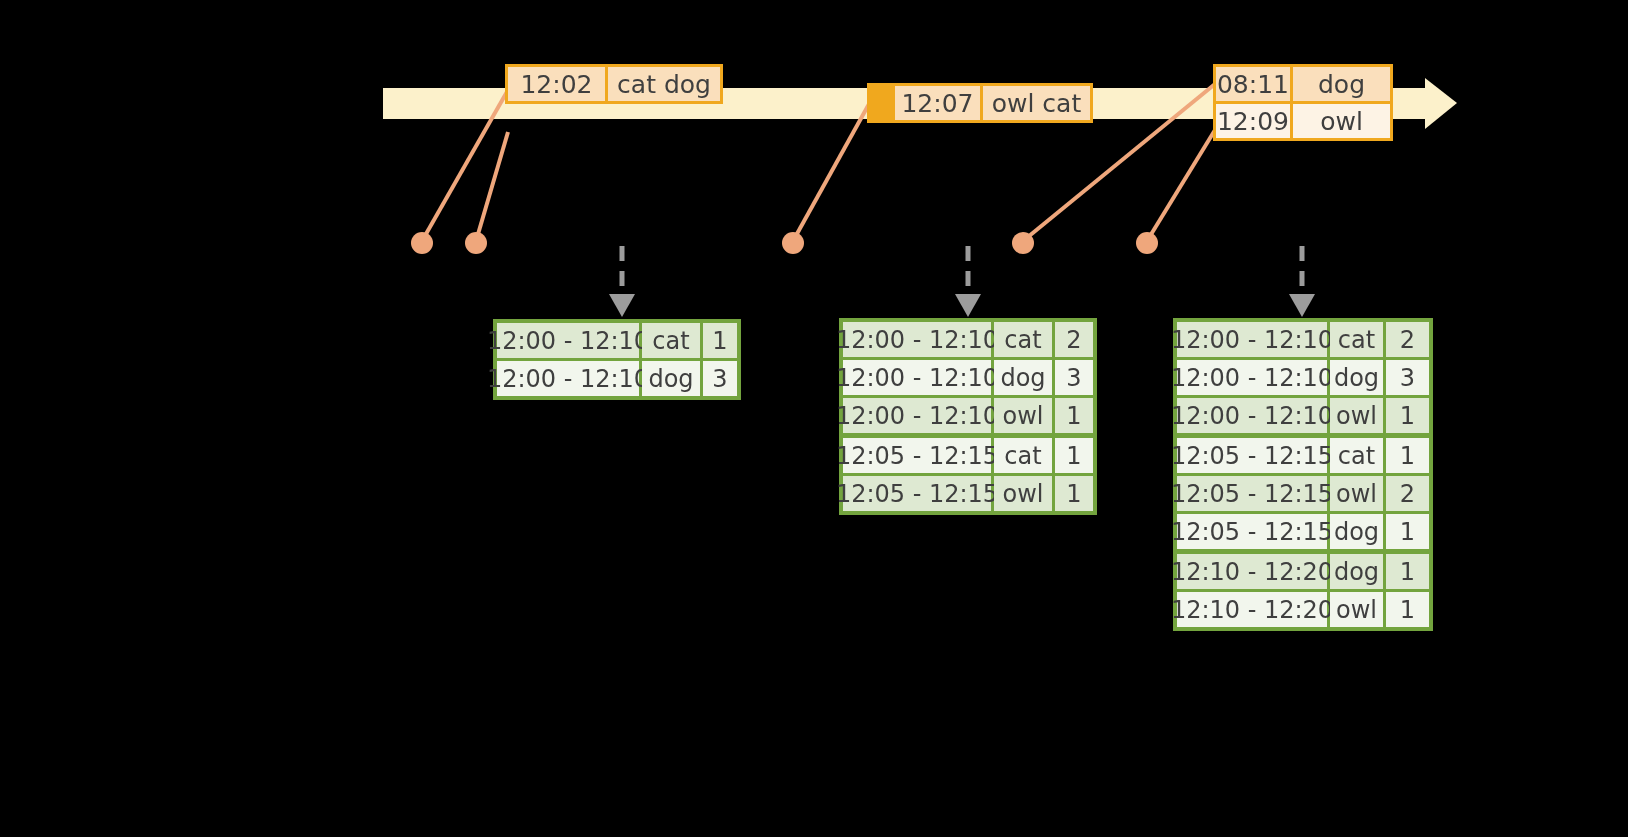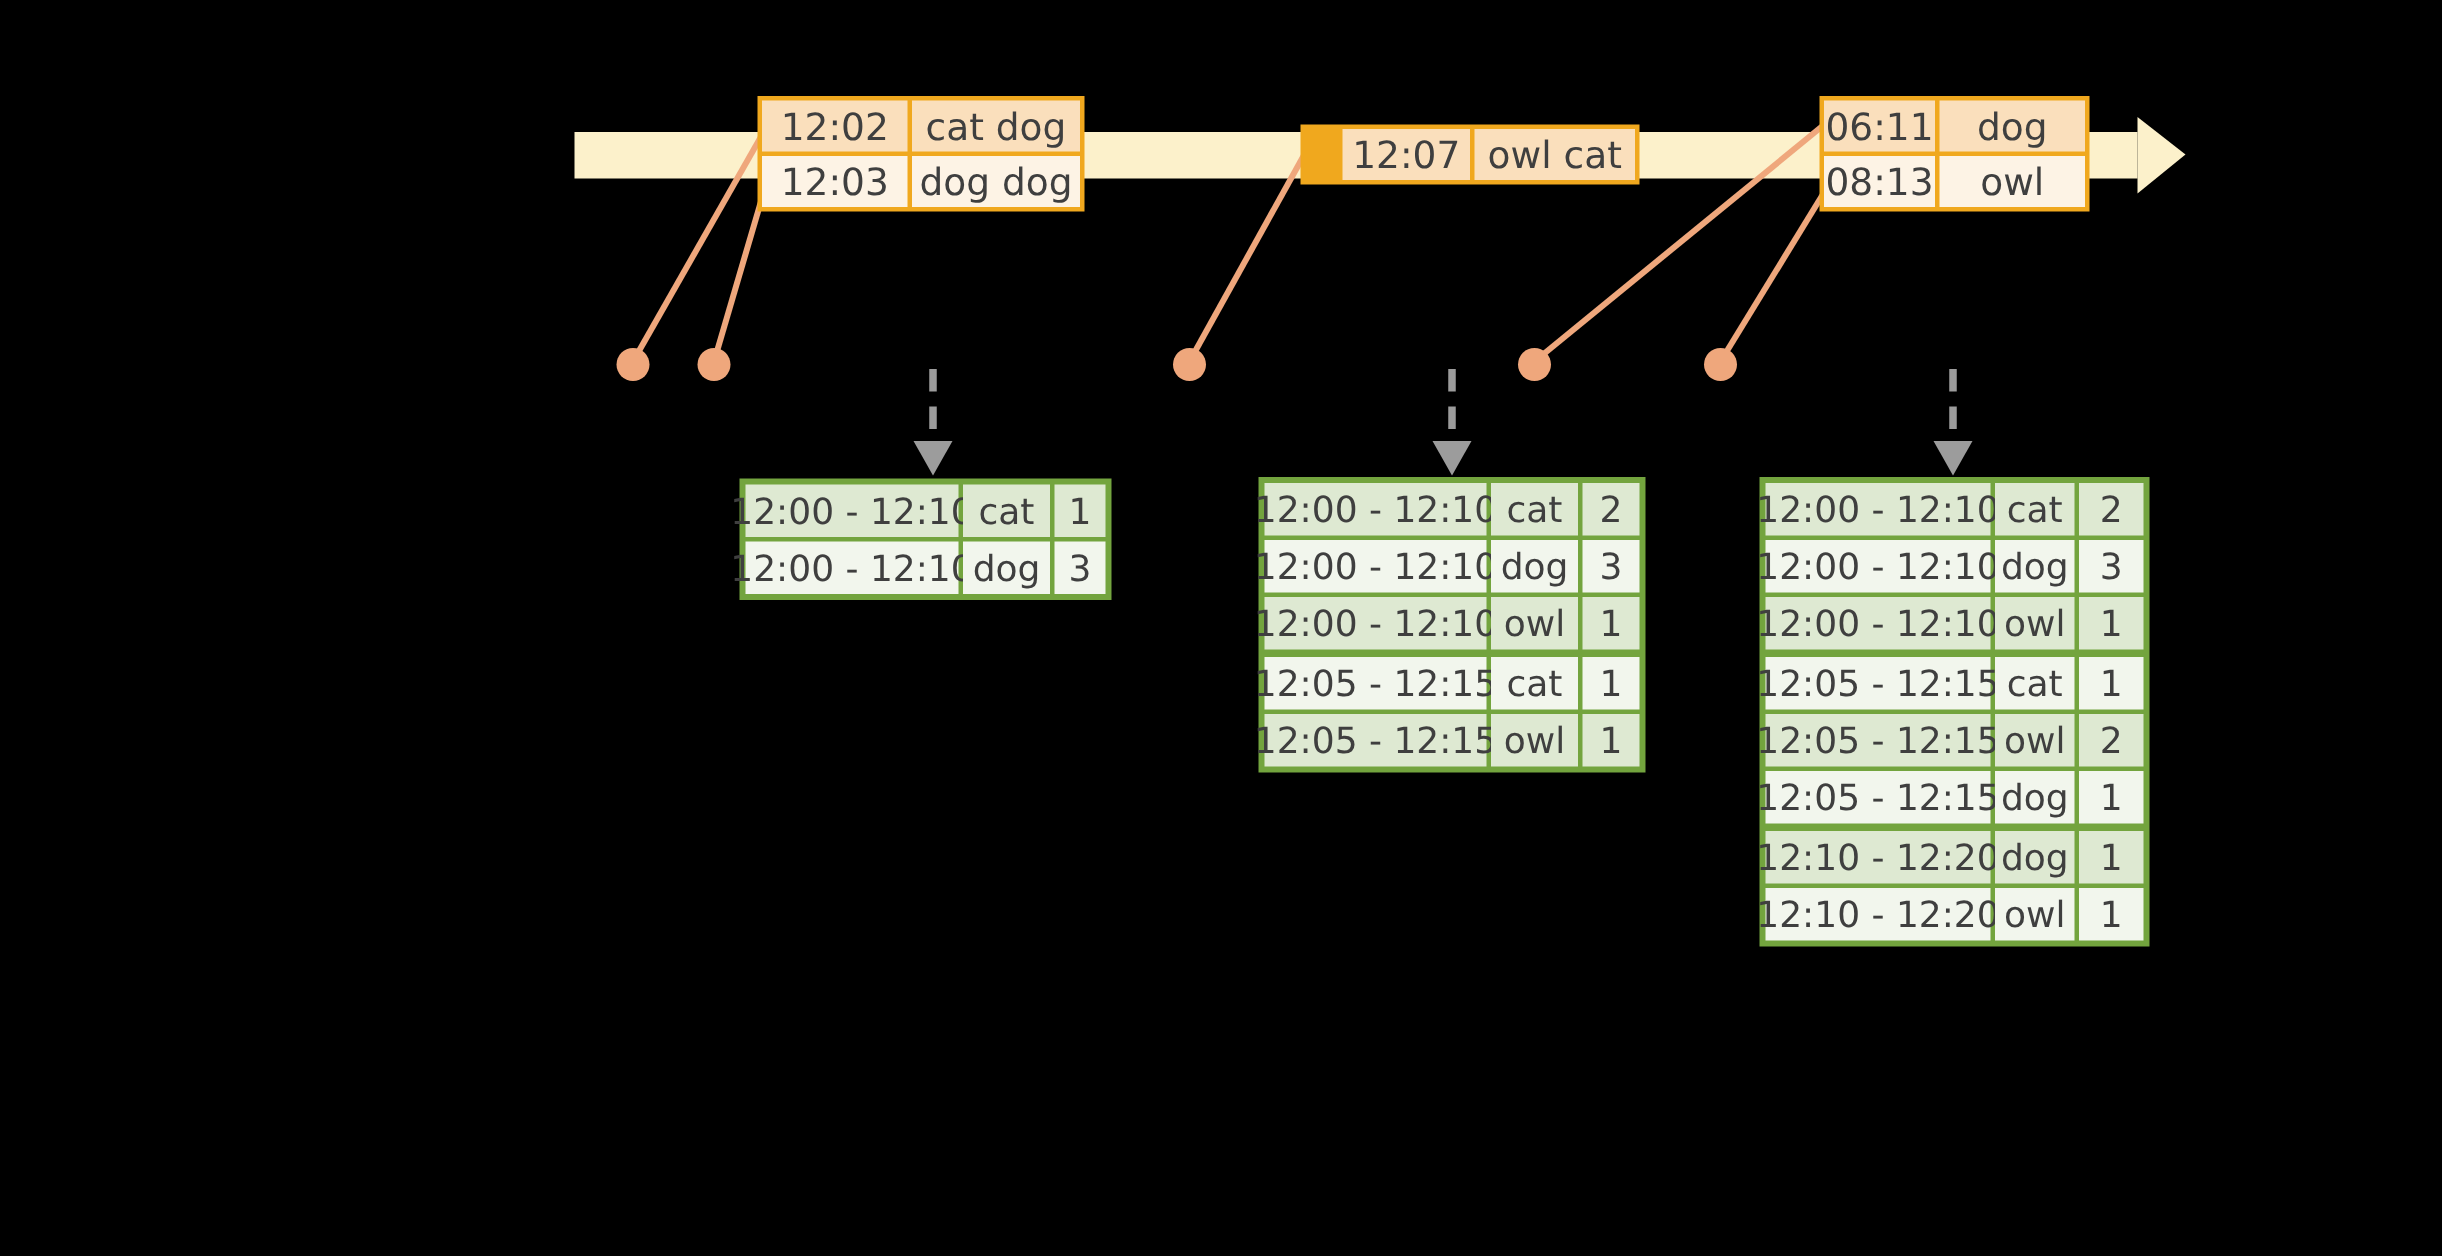--- a/index.html
+++ b/index.html
@@ -94,38 +94,34 @@
       <line x1="1302" y1="246" x2="1302" y2="298" stroke="#9C9C9C" stroke-width="5" stroke-dasharray="15 10"></line>
       <polygon points="1289,294 1315,294 1302,317" fill="#9C9C9C"></polygon>
     </g>
   </svg>
 
   <div class="event-table" id="event-table-0">
       <div class="event-row dark">
         <div class="cell">12:02</div>
         <div class="cell">cat dog</div>
       </div>
-      <div class="event-row light">
-        <div class="cell">12:03</div>
-        <div class="cell">dog dog</div>
-      </div>
     </div>
   <div class="event-table" id="event-table-1">
       <div class="event-row dark">
         <div class="cell">12:07</div>
         <div class="cell">owl cat</div>
       </div>
     </div>
   <div class="event-table" id="event-table-2">
       <div class="event-row dark">
-        <div class="cell">06:11</div>
+        <div class="cell">08:11</div>
         <div class="cell">dog</div>
       </div>
       <div class="event-row light">
-        <div class="cell">08:13</div>
+        <div class="cell">12:09</div>
         <div class="cell">owl</div>
       </div>
     </div>
 
   <div class="result-table" id="result-table-0">
       <div class="result-group">
         <div class="result-row dark">
           <div class="cell">12:00 - 12:10</div>
           <div class="cell">cat</div>
           <div class="cell">1</div>

